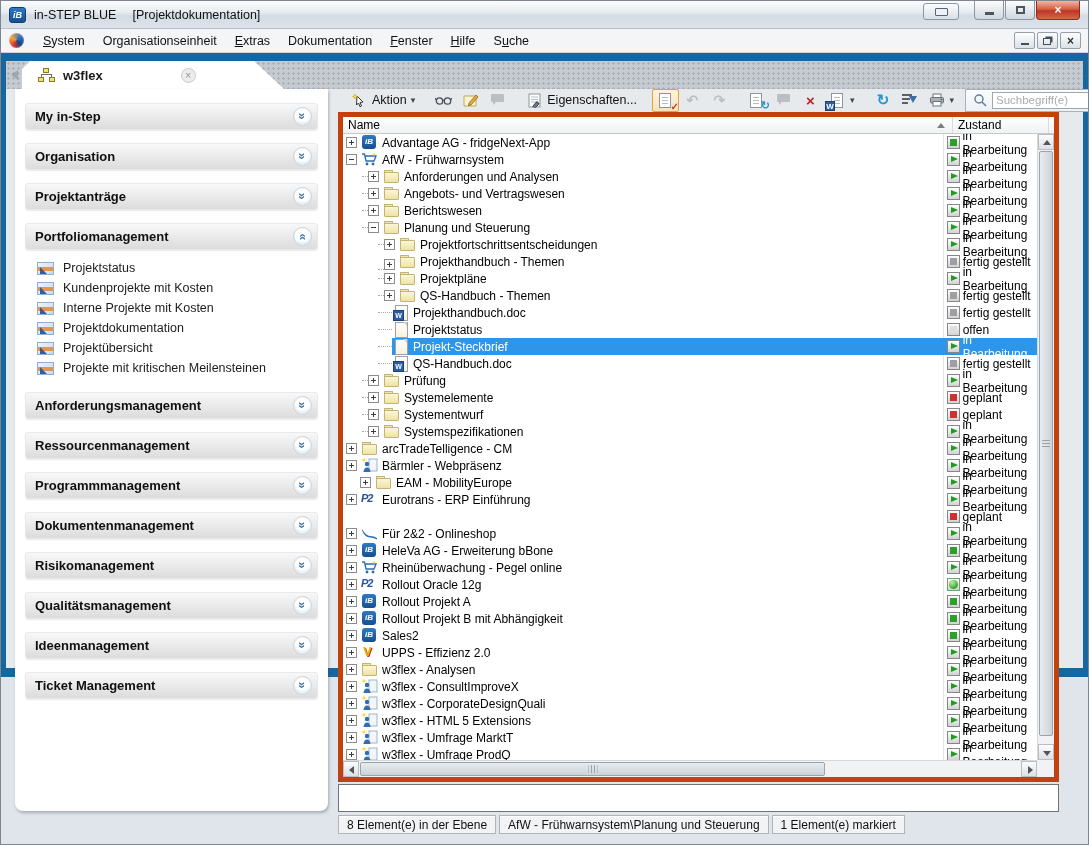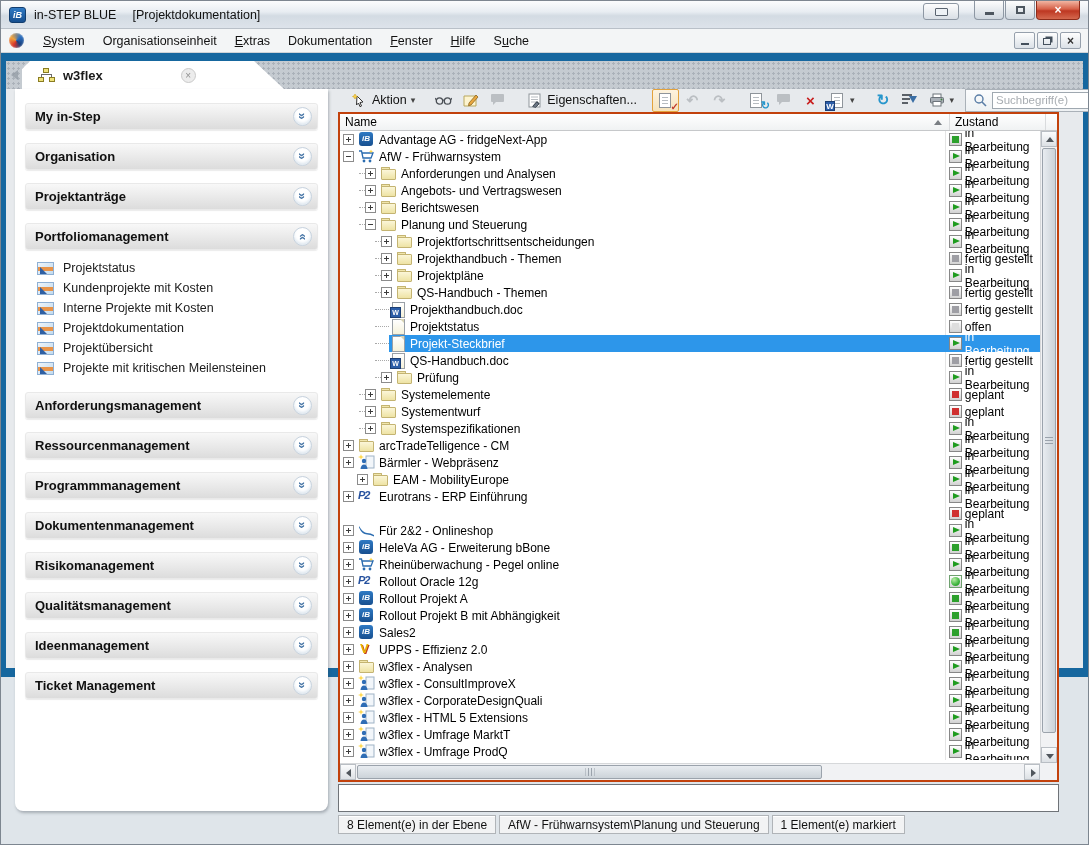--- a/index.html
+++ b/index.html
@@ -113,21 +113,21 @@
 
   
   .sorticon { position:relative; width:16px; height:14px; }
   .sorticon i { position:absolute; left:0; height:2px; background:#5b6168; }
   .sorticon i:nth-child(1){ top:1px; width:10px; } .sorticon i:nth-child(2){ top:5px; width:8px; }
   .sorticon i:nth-child(3){ top:9px; width:6px; }
   .sorticon::after { content:""; position:absolute; right:1px; top:3px;
     border-left:4px solid transparent; border-right:4px solid transparent; border-top:7px solid #3a6ea5; }
 
   
-  .listbox { position:absolute; left:0; top:27px; right:0; height:670px; background:#fff; border:2px solid #c2410c; }
+  .listbox { position:absolute; left:0; top:27px; right:0; height:670px; background:#fff; border:5px solid #c2410c; }
   .lheader { position:absolute; left:0; top:0; right:0; height:17px; display:flex;
     background:linear-gradient(#ffffff,#f0f2f3); border-bottom:1px solid #c6c8ca; font-size:12px; }
   .hname { position:relative; width:610px; padding:1px 0 0 5px; border-right:1px solid #d9dbdd; }
   .hstate { width:96px; padding:1px 0 0 5px; border-right:1px solid #d9dbdd; }
   .sortarrow { position:absolute; right:7px; top:6px; width:0; height:0;
     border-left:4px solid transparent; border-right:4px solid transparent; border-bottom:5px solid #7a7e83; }
   .rows { position:absolute; left:0; top:17px; right:17px; height:629px; overflow:hidden; }
   .trow { display:flex; height:17px; font-size:12px; }
   .cell-name { width:593px; display:flex; align-items:center; overflow:hidden; }
   .cell-state { width:96px; display:flex; align-items:center; gap:3px; padding-left:3px;
@@ -626,21 +626,21 @@
                     <span class="ti ti-folder"></span>
                     <span class="rlabel">Projektfortschrittsentscheidungen</span>
                   </span>
                 </div>
                 <div class="cell-state">
                   <span class="chip play"></span>
                   <span>in Bearbeitung</span>
                 </div>
               </div>
               <div class="trow">
-                <div class="cell-name" style="padding-left: 35px;">
+                <div class="cell-name" style="padding-left: 35px; align-items: flex-end;">
                   <span class="dots" style="width: 6px;"></span>
                   <span class="exp plus"></span>
                   <span class="sel">
                     <span class="ti ti-folder"></span>
                     <span class="rlabel">Projekthandbuch - Themen</span>
                   </span>
                 </div>
                 <div class="cell-state">
                   <span class="chip sq-gray"></span>
                   <span>fertig gestellt</span>
@@ -720,21 +720,21 @@
                     <span class="ti ti-word"></span>
                     <span class="rlabel">QS-Handbuch.doc</span>
                   </span>
                 </div>
                 <div class="cell-state">
                   <span class="chip sq-gray"></span>
                   <span>fertig gestellt</span>
                 </div>
               </div>
               <div class="trow">
-                <div class="cell-name" style="padding-left: 35px;">
+                <div class="cell-name" style="padding-left: 19px;">
                   <span class="dots" style="width: 6px;"></span>
                   <span class="exp plus"></span>
                   <span class="sel">
                     <span class="ti ti-folder"></span>
                     <span class="rlabel">Prüfung</span>
                   </span>
                 </div>
                 <div class="cell-state">
                   <span class="chip play"></span>
                   <span>in Bearbeitung</span>

